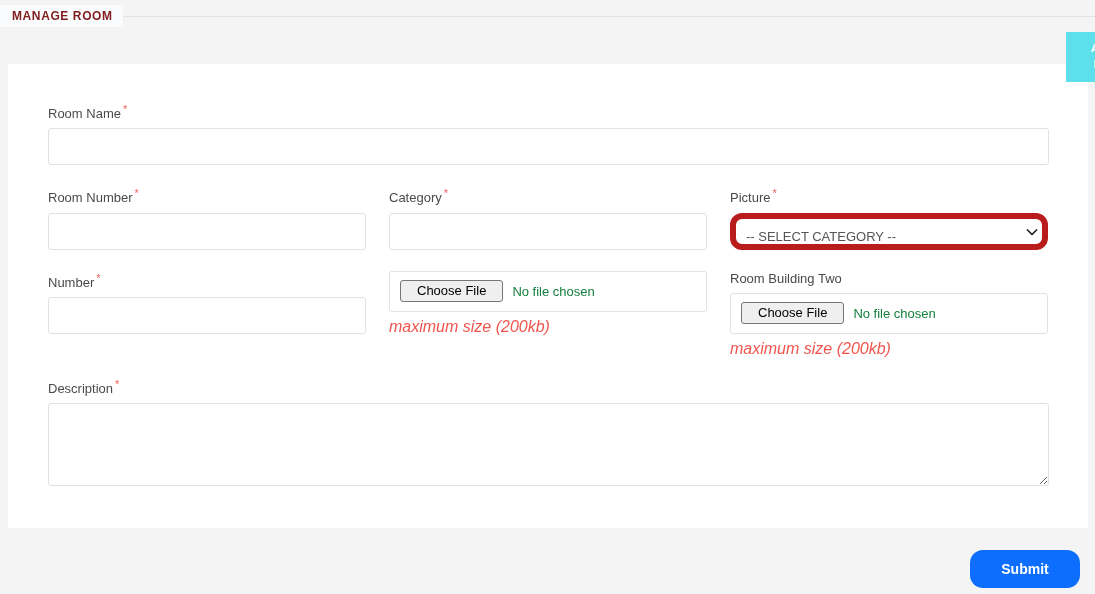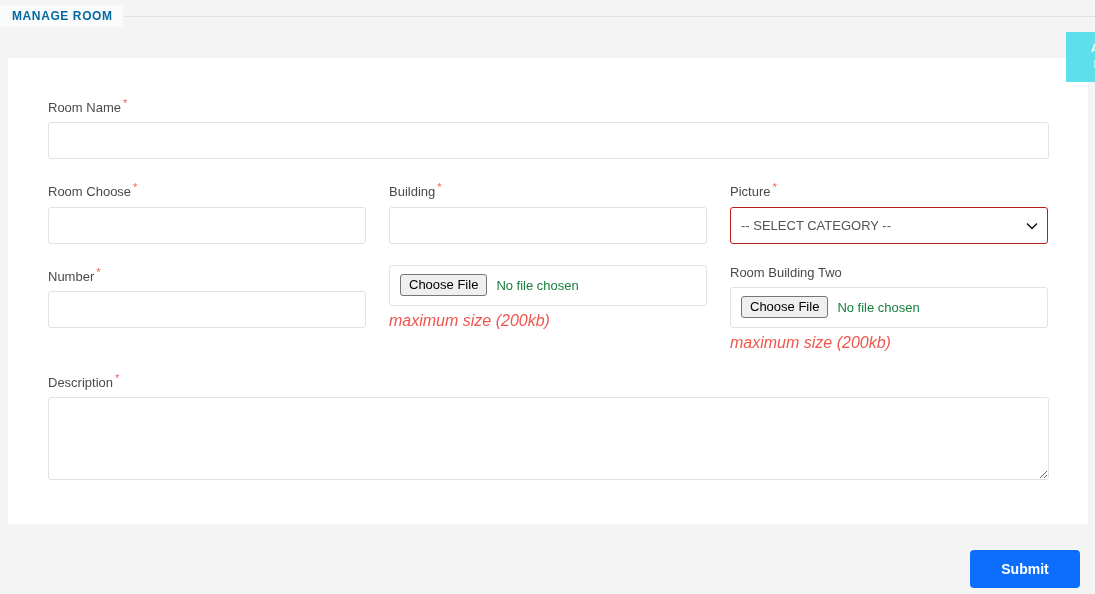--- a/index.html
+++ b/index.html
@@ -25,21 +25,21 @@
     top: 0;
     width: 1095px;
     height: 32px;
     display: flex;
     align-items: center;
   }
   .page-header-title {
     font-size: 12px;
     font-weight: bold;
     letter-spacing: 0.6px;
-    color: #0369a1;
+    color: #7f1d1d;
     padding: 0 10px 0 12px;
     background: #fafbfc;
     line-height: 22px;
     white-space: nowrap;
   }
   .page-header-rule {
     flex: 1;
     height: 1px;
     background: #e2e2e2;
     margin-top: 1px;
@@ -61,21 +61,21 @@
     line-height: 16px;
     z-index: 5;
     overflow: hidden;
     cursor: pointer;
   }
 
   
   .card {
     position: absolute;
     left: 8px;
-    top: 58px;
+    top: 64px;
     width: 1080px;
     height: 466px;
     background: #ffffff;
   }
 
   .form-body {
     position: absolute;
     left: 40px;
     top: 38px;
     width: 1001px;
@@ -128,22 +128,22 @@
 
   
   .select-wrap {
     position: relative;
     width: 100%;
   }
   .select-input {
     display: block;
     width: 100%;
     height: 37px;
-    border: 1px solid #b91c1c;
-    border-radius: 3px;
+    border: 6px solid #b91c1c;
+    border-radius: 12px;
     background: #fff;
     padding: 6px 28px 6px 10px;
     font-family: "Liberation Sans", sans-serif;
     font-size: 13px;
     color: #555;
     line-height: 23px;
     white-space: nowrap;
     overflow: hidden;
     cursor: pointer;
   }
@@ -165,21 +165,21 @@
     background: #fff;
     padding: 0 10px;
   }
   .file-btn {
     border: 1px solid #767676;
     background: #efefef;
     border-radius: 3px;
     font-family: "Liberation Sans", sans-serif;
     font-size: 13px;
     color: #000;
-    padding: 2px 8px;
+    padding: 2px 16px;
     line-height: 16px;
     cursor: pointer;
   }
   .file-status {
     font-size: 13px;
     color: #15803d;
     margin-left: 9px;
   }
   .help-text {
     display: block;
@@ -217,21 +217,21 @@
   }
   .submit-button {
     position: absolute;
     right: 15px;
     top: 22px;
     width: 110px;
     height: 38px;
     background: #0d6efd;
     color: #ffffff;
     border: none;
-    border-radius: 4px;
+    border-radius: 13px;
     font-family: "Liberation Sans", sans-serif;
     font-size: 14px;
     font-weight: bold;
     cursor: pointer;
   }
 </style>
 </head>
 <body>
 
 <div class="page-header">
@@ -253,28 +253,28 @@
           <span>Room Name</span><span class="req">*</span>
         </label>
         <input class="text-input" type="text" value="" style="">
       </div>
     </div>
 
     <div class="row">
 
       <div class="col field">
         <label class="field-label">
-          <span>Room Choose</span><span class="req">*</span>
+          <span>Room Number</span><span class="req">*</span>
         </label>
         <input class="text-input" type="text" value="" style="">
       </div>
 
       <div class="col field">
         <label class="field-label">
-          <span>Building</span><span class="req">*</span>
+          <span>Category</span><span class="req">*</span>
         </label>
         <input class="text-input" type="text" value="" style="">
       </div>
 
       <div class="col field">
         <label class="field-label">
           <span>Picture</span><span class="req">*</span>
         </label>
         <div class="select-wrap">
           <div class="select-input">-- SELECT CATEGORY --</div>

